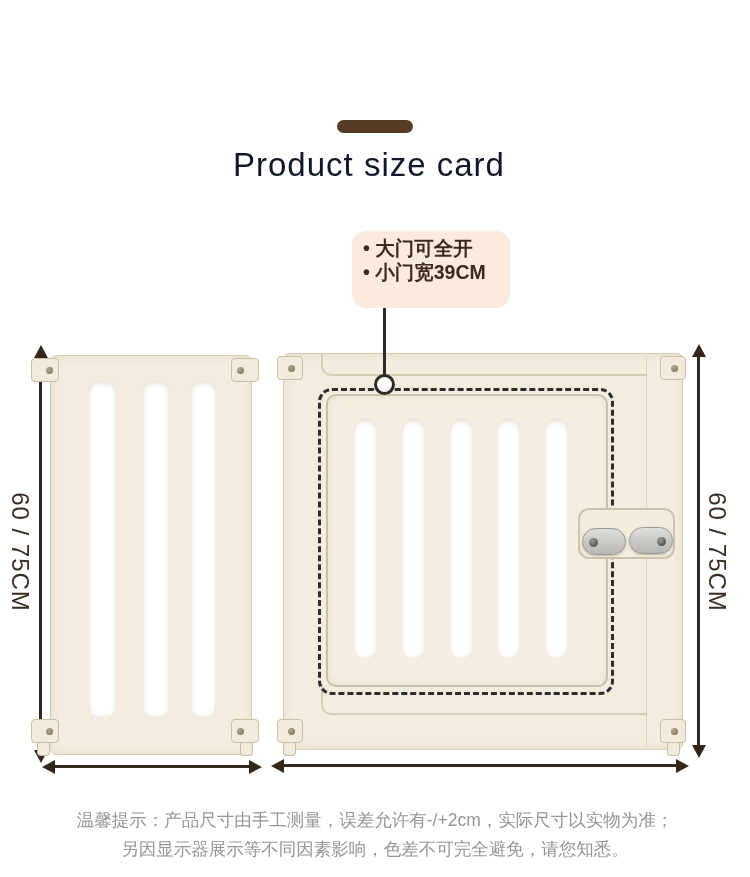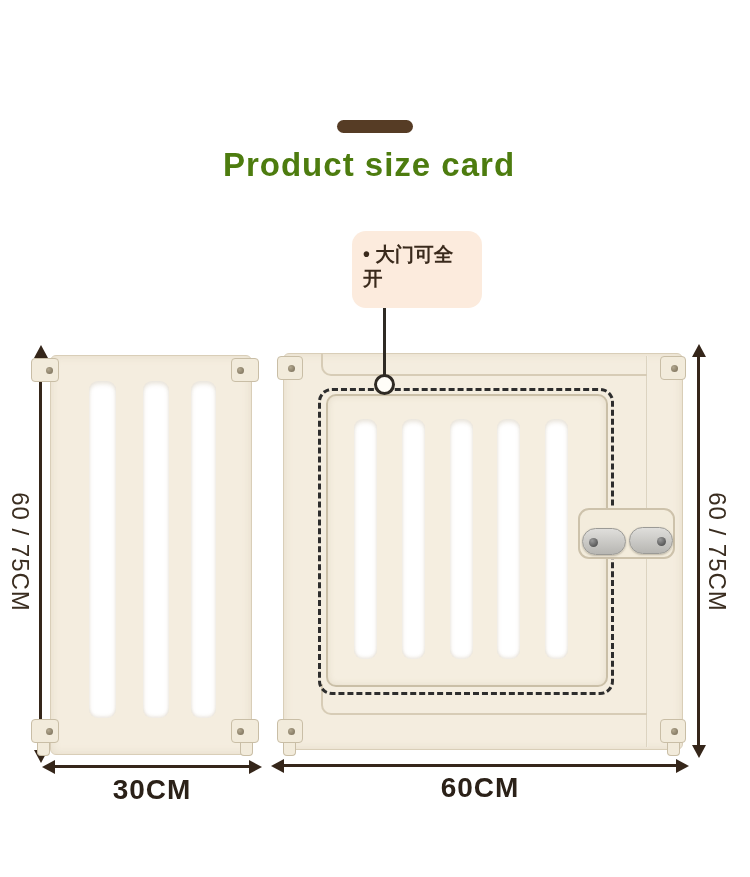--- a/index.html
+++ b/index.html
@@ -6,24 +6,24 @@
   #stage{
     position:relative;width:750px;height:877px;background:#ffffff;overflow:hidden;
     font-family:"Liberation Sans","DejaVu Sans",sans-serif;
   }
   
   .title{position:absolute;top:18px;left:0;right:0;text-align:center;
     font-size:62px;font-weight:700;color:#563c25;letter-spacing:4px;}
   .title-dash{position:absolute;top:120px;left:50%;margin-left:-38px;width:76px;height:13px;
     border-radius:7px;background:#563c25;}
   .subtitle{position:absolute;top:146px;left:0;right:12px;text-align:center;
-    font-size:33px;font-weight:700;color:#4d7c0f;letter-spacing:1px;}
+    font-size:33px;font-weight:400;color:#0f172a;letter-spacing:1px;}
   
-  .callout{position:absolute;left:352px;top:231px;width:130px;height:77px;box-sizing:border-box;
-    background:#fcebdd;border-radius:14px;padding:11px 11px;
+  .callout{position:absolute;left:352px;top:231px;width:158px;height:77px;box-sizing:border-box;
+    background:#fcebdd;border-radius:14px;padding:5px 11px;
     font-size:19.5px;line-height:24px;font-weight:700;color:#3a2a1c;z-index:8;}
   .callout .l3{padding-left:50px;}
   .callout-line{position:absolute;left:383px;top:306px;width:3px;height:70px;background:#2f2a24;z-index:7;}
   .callout-circle{position:absolute;left:374px;top:374px;width:15px;height:15px;border-radius:50%;
     background:#fffdf8;border:3px solid #2f2a24;z-index:7;}
   
   .panel{position:absolute;background:#f4eddf;border:1px solid #d9ceb8;border-radius:6px;
     box-shadow:inset 0 0 8px rgba(190,175,145,.28);}
   .gap{position:absolute;background:#ffffff;border-radius:9px;
     box-shadow:inset 0 3px 4px rgba(185,170,140,.30), inset 0 -2px 3px rgba(185,170,140,.22);}
@@ -77,20 +77,21 @@
 </head>
 <body>
 
 <div id="stage">
 
   <div class="title-dash"></div>
   <div class="subtitle">Product size card</div>
 
   <div class="callout">
     <div>• 大门可全开</div>
+    <div>• 小门宽39CM</div>
   </div>
   <div class="callout-line"></div>
   <div class="callout-circle"></div>
 
   <div class="panel" style="left:50px;top:355px;width:200px;height:398px;">
     <div class="gap" style="left:38px;top:25px;width:27px;height:337px;"></div>
     <div class="gap" style="left:92px;top:25px;width:26px;height:337px;"></div>
     <div class="gap" style="left:140px;top:25px;width:25px;height:337px;"></div>
   </div>
 
@@ -147,19 +148,21 @@
   <div class="foot" style="left:283px;top:742px;"></div>
   <div class="foot" style="left:667px;top:742px;"></div>
 
   <div class="varrow" style="left:39px;top:357px;height:394px;"></div>
   <div class="dim-v" style="left:-46px;top:538px;">60 / 75CM</div>
 
   <div class="varrow" style="left:697px;top:356px;height:390px;"></div>
   <div class="dim-v" style="left:651px;top:538px;">60 / 75CM</div>
 
   <div class="harrow" style="left:54px;top:765px;width:196px;"></div>
-  <div class="dim-h" style="left:92px;top:774px;">30CM</div>
 
   <div class="harrow" style="left:283px;top:764px;width:394px;"></div>
-  <div class="dim-h" style="left:420px;top:772px;">60CM</div>
 
+  <div class="note">
+    <div>温馨提示：产品尺寸由手工测量，误差允许有-/+2cm，实际尺寸以实物为准；</div>
+    <div>另因显示器展示等不同因素影响，色差不可完全避免，请您知悉。</div>
+  </div>
 
 </div>
 
 </body></html>

